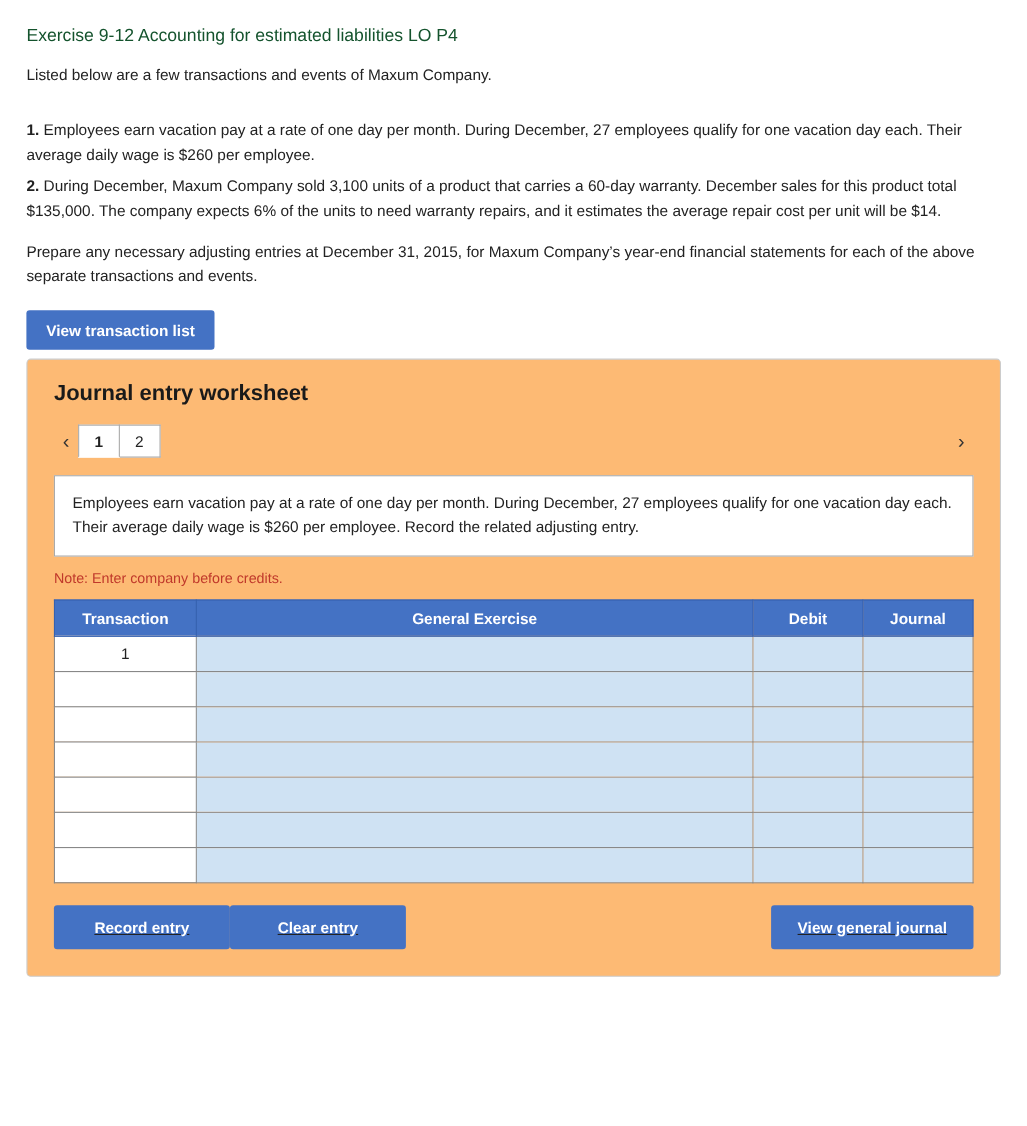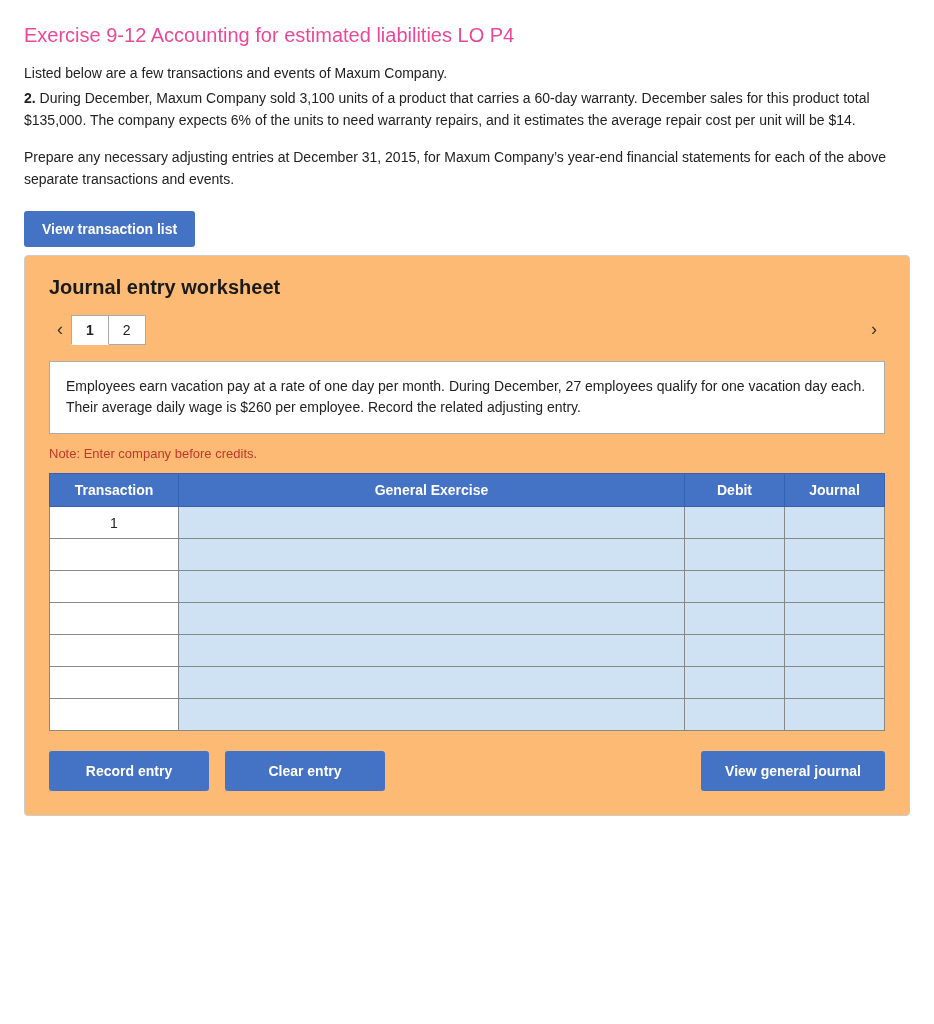--- a/index.html
+++ b/index.html
@@ -5,27 +5,27 @@
     * { box-sizing: border-box; margin: 0; padding: 0; }
     body {
       font-family: Arial, sans-serif;
       font-size: 14px;
       color: #222;
       background: #fff;
       padding: 24px;
       max-width: 934px;
     }
     .page-title {
-      font-size: 20px;
+      font-size: 16px;
       font-weight: normal;
       margin-bottom: 16px;
-      color: #ec4899;
+      color: #14532d;
     }
     .intro-text {
-      margin-bottom: 4px;
+      margin-bottom: 29px;
       line-height: 1.5;
     }
     .numbered-list {
       margin: 0 0 16px 0;
       padding-left: 0;
       list-style: none;
     }
     .numbered-list li {
       margin-bottom: 8px;
       line-height: 1.55;
@@ -149,22 +149,22 @@
       height: 100%;
       border: none;
       outline: none;
       padding: 4px 6px;
       font-size: 14px;
       background: #cfe2f3;
     }
 
     .bottom-buttons {
       display: flex;
-      gap: 16px;
       align-items: center;
+      text-decoration: underline;
     }
     .btn-action {
       background-color: #4472C4;
       color: #fff;
       border: none;
       padding: 12px 24px;
       font-size: 14px;
       font-weight: bold;
       cursor: pointer;
       border-radius: 3px;
@@ -175,20 +175,24 @@
 </head>
 <body>
 
 
 
 <h1 class="page-title">Exercise 9-12 Accounting for estimated liabilities LO P4</h1>
 
 <p class="intro-text">Listed below are a few transactions and events of Maxum Company.</p>
 
 <ol class="numbered-list">
+  <li>
+    <span class="num">1.</span>
+    <span>Employees earn vacation pay at a rate of one day per month. During December, 27 employees qualify for one vacation day each. Their average daily wage is $260 per employee.</span>
+  </li>
   <li>
     <span class="num">2.</span>
     <span>During December, Maxum Company sold 3,100 units of a product that carries a 60-day warranty. December sales for this product total $135,000. The company expects 6% of the units to need warranty repairs, and it estimates the average repair cost per unit will be $14.</span>
   </li>
 </ol>
 
 <p class="prepare-text">Prepare any necessary adjusting entries at December 31, 2015, for Maxum Company’s year-end financial statements for each of the above separate transactions and events.</p>
 
 <button class="view-transaction-btn">View transaction list</button>
 

